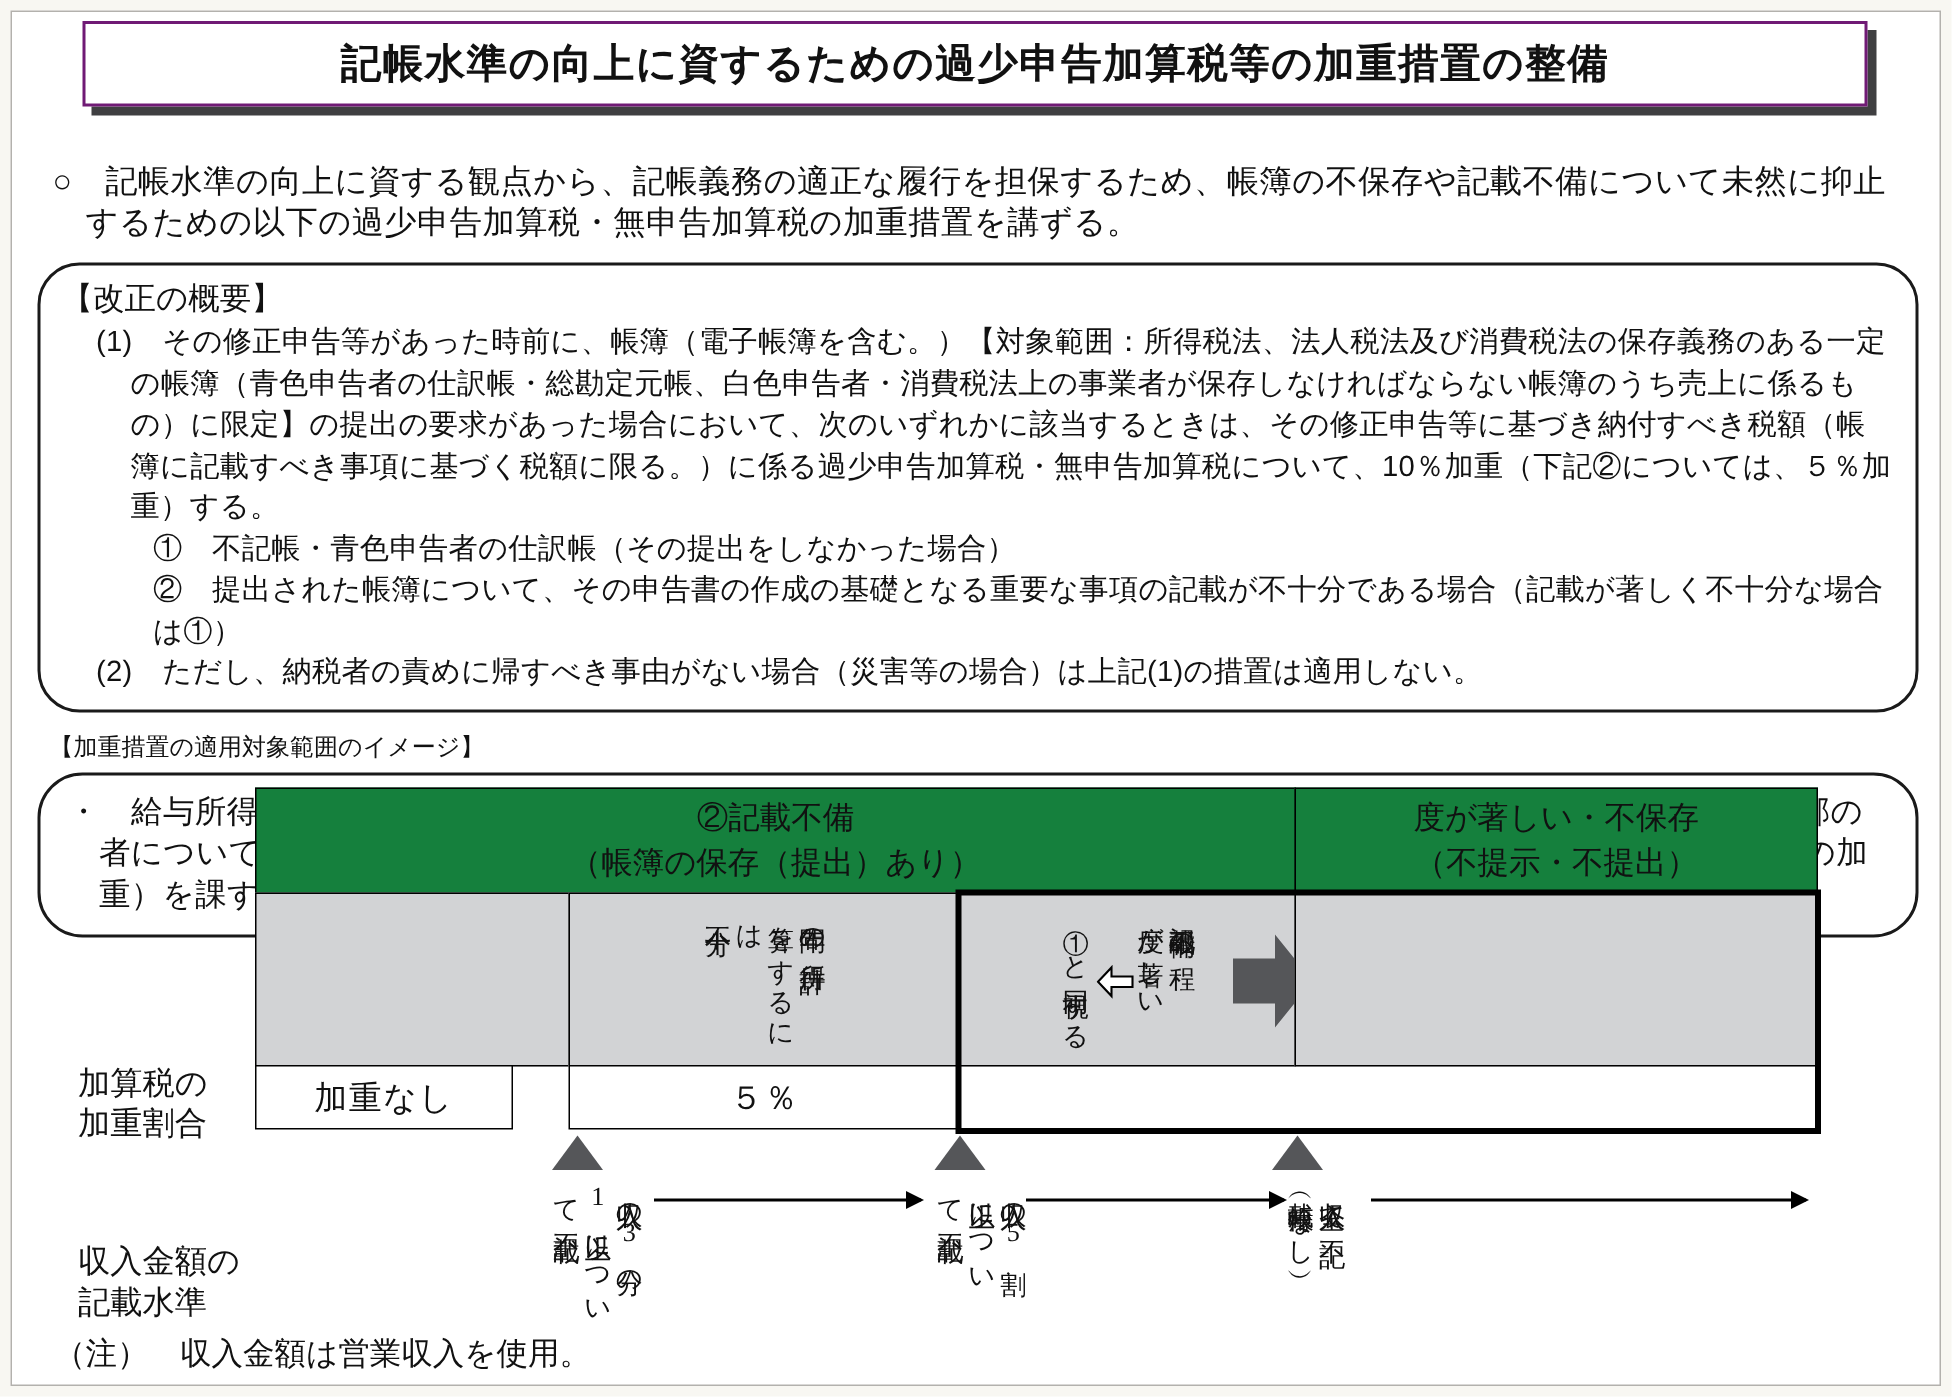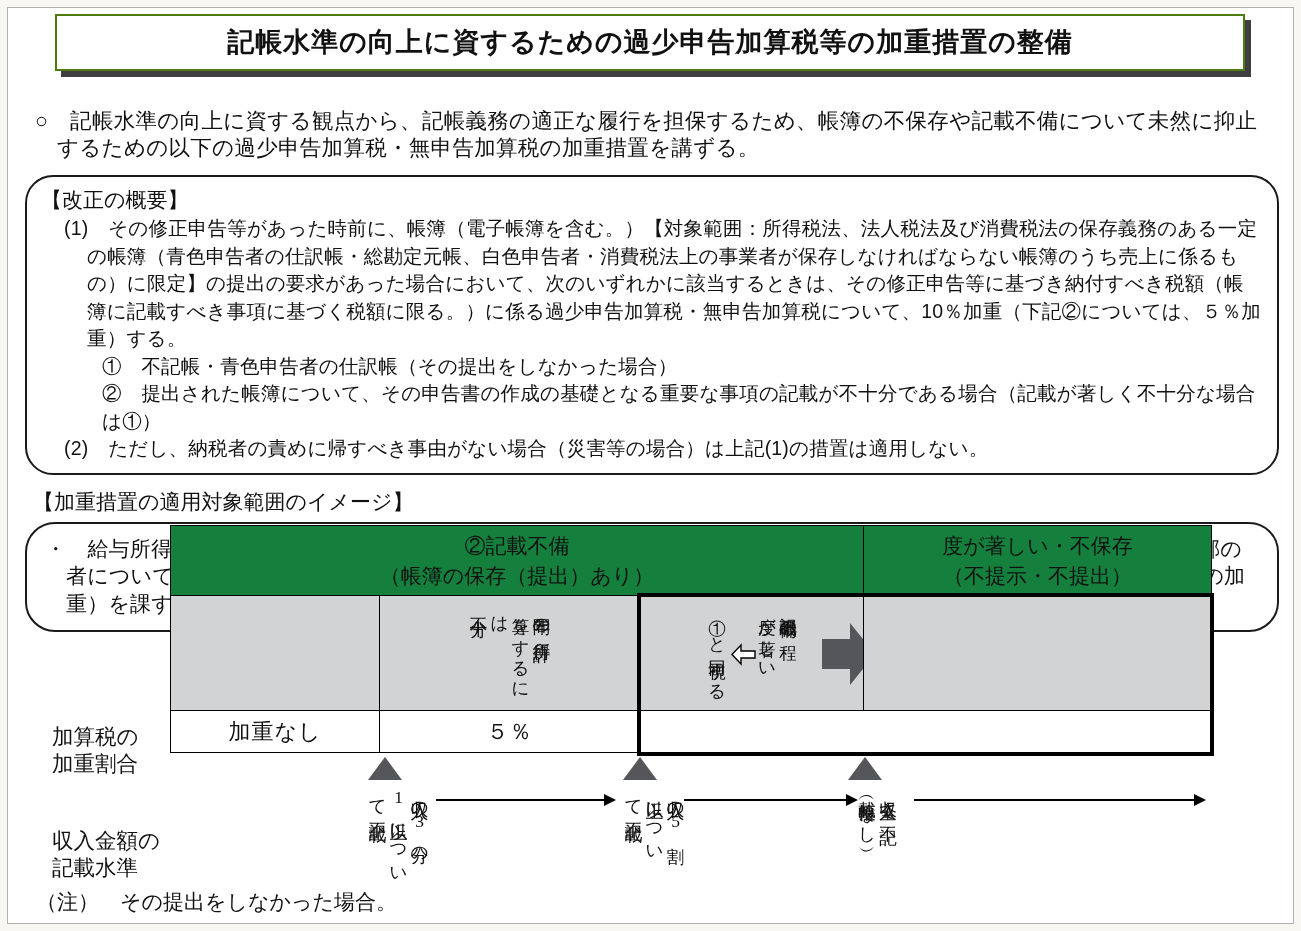--- a/index.html
+++ b/index.html
@@ -1,39 +1,39 @@
 <!DOCTYPE html>
 <html><head>
 <meta charset="utf-8">
 <style>
   * { margin:0; padding:0; box-sizing:border-box; }
   html,body { width:1301px; height:931px; }
   body { background:#f8f7f2; font-family:"Liberation Sans", sans-serif; color:#111; position:relative; }
   .page { position:absolute; left:7px; top:7px; width:1287px; height:917px; background:#fff; border:1px solid #b3b1ad; overflow:hidden; }
 
   
-  .title-box { margin:6px 48px 0 47px; border:2px solid #4d7c0f; background:#fff;
+  .title-box { margin:6px 48px 0 47px; border:2px solid #701a75; background:#fff;
                box-shadow:6px 6px 0 #3f3f41; text-align:center; padding:8px 0 9px;
                font-size:27px; font-weight:600; letter-spacing:1px; }
 
   
   .intro { margin:37px 16px 0 27px; font-size:21.5px; line-height:27px;
            padding-left:22px; text-indent:-22px; letter-spacing:0.3px; }
 
   
   .outline-box { margin:13px 14px 0 17px; border:2px solid #1a1a1a; border-radius:28px;
                  padding:8px 16px 10px 14px; }
   .outline-heading { font-size:21px; line-height:30px; }
   .outline-body { font-size:19.5px; line-height:27.5px; letter-spacing:0.2px; }
   .o-item1 { padding-left:46px; text-indent:-23px; }
   .o-sub   { padding-left:61px; }
   .o-item2 { padding-left:46px; text-indent:-23px; }
 
   
-  .img-heading { margin:13px 0 0 25px; font-size:21px; }
+  .img-heading { margin:13px 0 0 25px; font-size:16px; }
   .img-box { margin:6px 14px 0 17px; border:2px solid #1a1a1a; border-radius:30px;
              padding:11px 20px 13px 18px; font-size:21px; line-height:27.5px;
              letter-spacing:0.2px; }
   .img-box .hang { padding-left:21px; text-indent:-21px; }
 
   
   .abs { position:absolute; }
   .cell { position:absolute; border:1px solid #000; }
   .hdr { background:#15803d; display:flex; align-items:center; justify-content:center;
          text-align:center; white-space:pre-line; font-size:21px; line-height:30px; }
@@ -102,26 +102,26 @@
       <polygon points="24,8 10,8 10,2 1,11.5 10,21 10,15 24,15" fill="#ffffff" stroke="#000" stroke-width="1.4"></polygon>
     </svg>
     <div class="vtext abs" style="left:116px;top:8px;">記載不備の程
 度が著しい</div>
     <svg class="abs" style="left:182px;top:25px;" width="54" height="66" viewBox="0 0 54 66">
       <polygon points="0,18 28,18 28,2 53,33 28,64 28,48 0,48" fill="#555659"></polygon>
     </svg>
   </div>
   <div class="cell bodycell" style="left:855px;top:587px;width:349px;height:116px;"></div>
 
-  <div class="cell ratecell" style="left:162px;top:702px;width:210px;height:43px;">加重なし</div>
+  <div class="cell ratecell" style="left:162px;top:702px;width:172px;height:43px;">加重なし</div>
   <div class="cell ratecell" style="left:371px;top:702px;width:261px;height:43px;">５％</div>
 
   <div class="bold-frame" style="left:629px;top:585px;width:577px;height:163px;"></div>
 
-  <div class="side-label" style="left:44px;top:716px;">加算税の
+  <div class="side-label" style="left:44px;top:701px;">加算税の
 加重割合</div>
   <div class="side-label" style="left:44px;top:820px;">収入金額の
 記載水準</div>
 
   <div class="tri" style="left:360px;top:749px;"></div>
   <div class="tri" style="left:615px;top:749px;"></div>
   <div class="tri" style="left:840px;top:749px;"></div>
 
   <div class="vtext level-text" style="left:390px;top:779px;">収入の3分の
 1以上につい
@@ -129,15 +129,15 @@
   <div class="vtext level-text" style="left:646px;top:779px;">収入の5割
 以上につい
 て不記載</div>
   <div class="vtext level-text" style="left:869px;top:779px;">収入全て不記
 載（帳簿なし）</div>
 
   <div class="h-arrow" style="left:428px;top:791px;width:178px;"></div>
   <div class="h-arrow" style="left:676px;top:791px;width:172px;"></div>
   <div class="h-arrow" style="left:906px;top:791px;width:290px;"></div>
 
-  <div class="note" style="left:28px;top:880px;">（注）　その提出をしなかった場合。</div>
+  <div class="note" style="left:28px;top:880px;">（注）　収入金額は営業収入を使用。</div>
 
 </div>
 
 </body></html>

